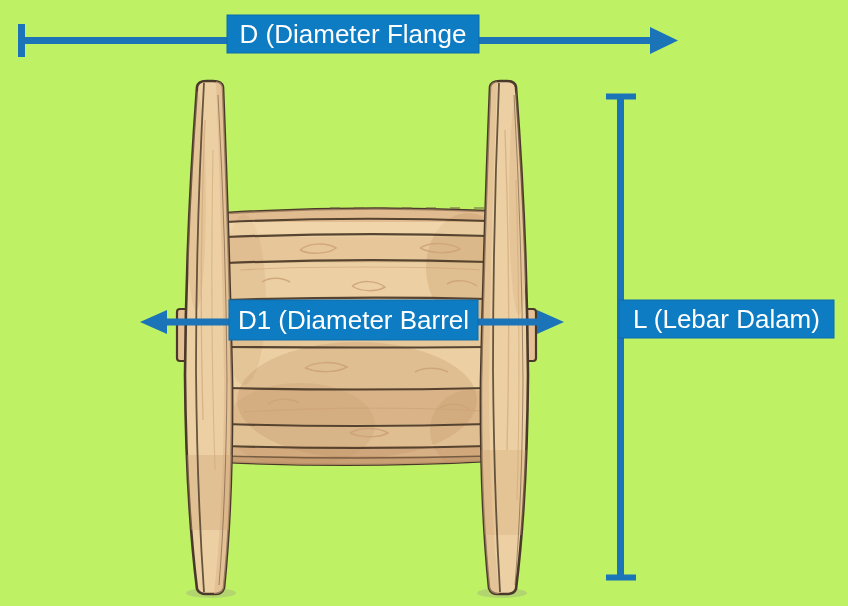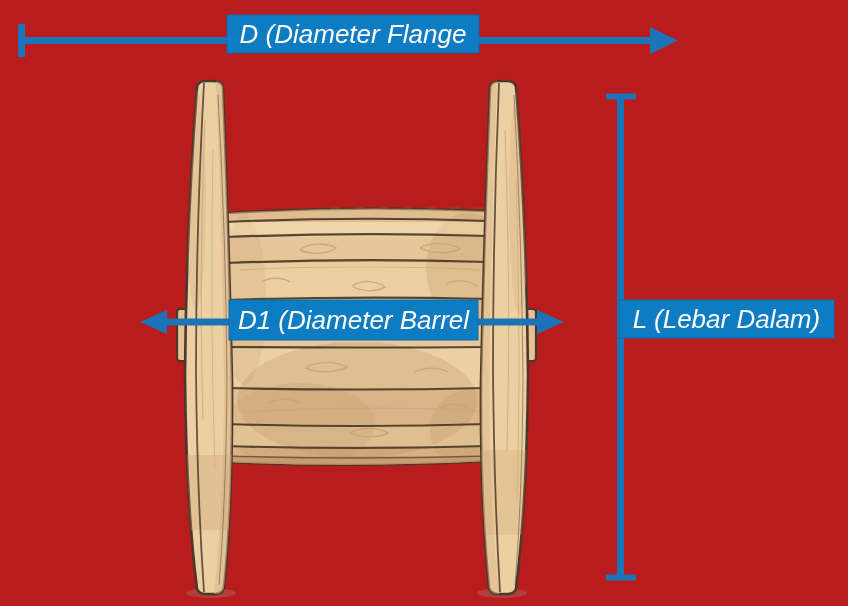--- a/index.html
+++ b/index.html
@@ -1,19 +1,18 @@
 <!DOCTYPE html>
 <html><head>
 <meta charset="utf-8">
 <style>
   html,body{margin:0;padding:0;background:#ffffff;}
   .canvas{
-    position:relative;width:848px;height:606px;background:#b91c1c;overflow:hidden;
+    position:relative;width:848px;height:606px;background:#bef264;overflow:hidden;
     font-family:"Liberation Sans", sans-serif;
-    font-style:italic;
   }
   svg text{
     font-family:"Liberation Sans", sans-serif;
     font-size:26px;
     fill:#ffffff;
   }
 </style>
 </head>
 <body>
 

